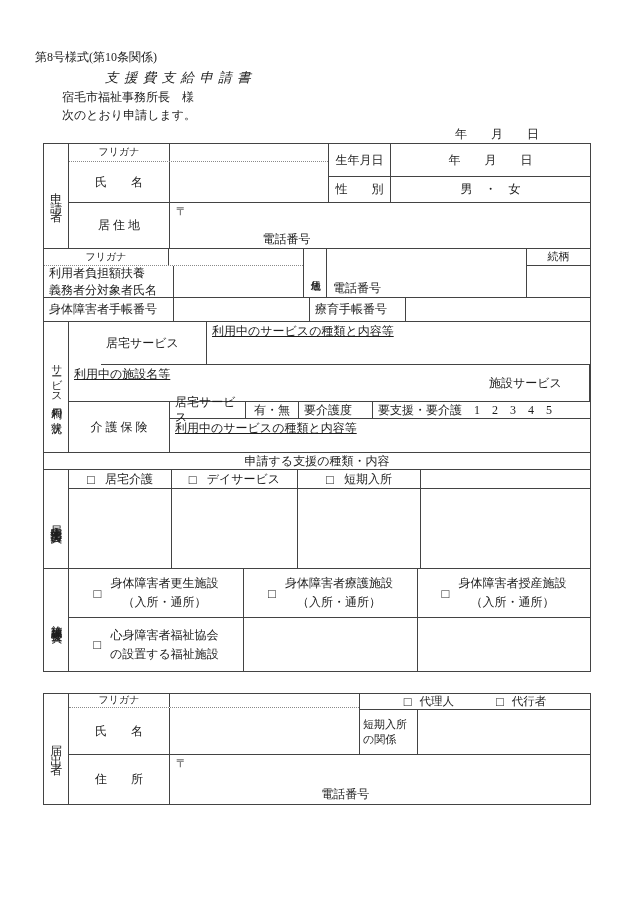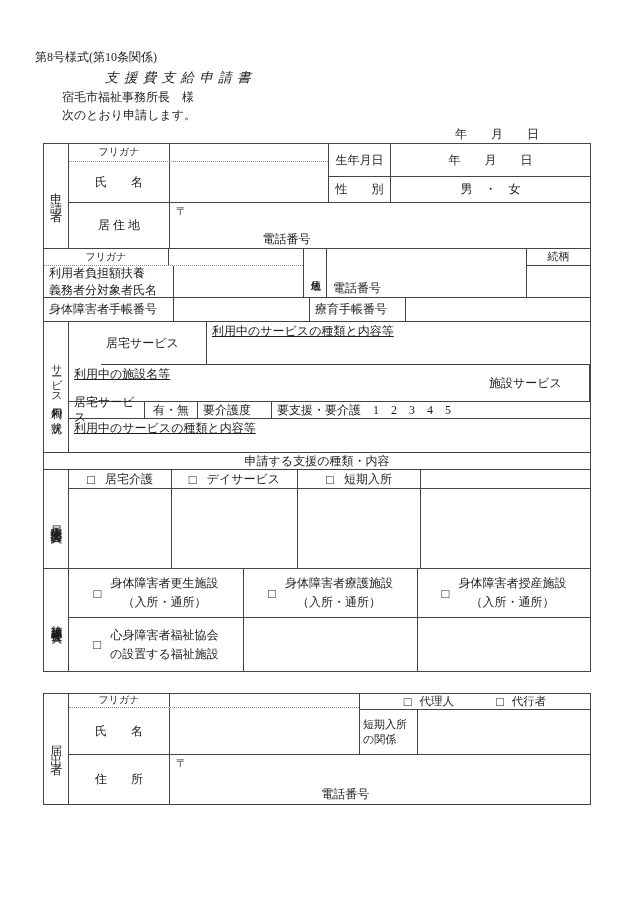--- a/index.html
+++ b/index.html
@@ -129,20 +129,21 @@
       <div class="c grow">
         <div class="r bb" style="height:42px;margin-left:32px;">
           <div class="cell br padl" style="width:100px;">居宅サービス</div>
           <div class="cell top padl grow">利用中のサービスの種類と内容等</div>
         </div>
         <div class="r bb" style="height:36px;">
           <div class="cell top padl grow">利用中の施設名等</div>
           <div class="cell br padl" style="width:100px;">施設サービス</div>
         </div>
         <div class="r grow">
+          <div class="cell ctr br" style="width:100px;">介 護 保 険</div>
           <div class="c grow">
             <div class="r bb" style="height:16px;">
               <div class="cell br padl" style="width:70px;">居宅サービス</div>
               <div class="cell ctr br" style="width:52px;">有・無</div>
               <div class="cell br padl" style="width:68px;">要介護度</div>
               <div class="cell padl grow">要支援・要介護　1　2　3　4　5</div>
             </div>
             <div class="cell top padl grow">利用中のサービスの種類と内容等</div>
           </div>
         </div>

